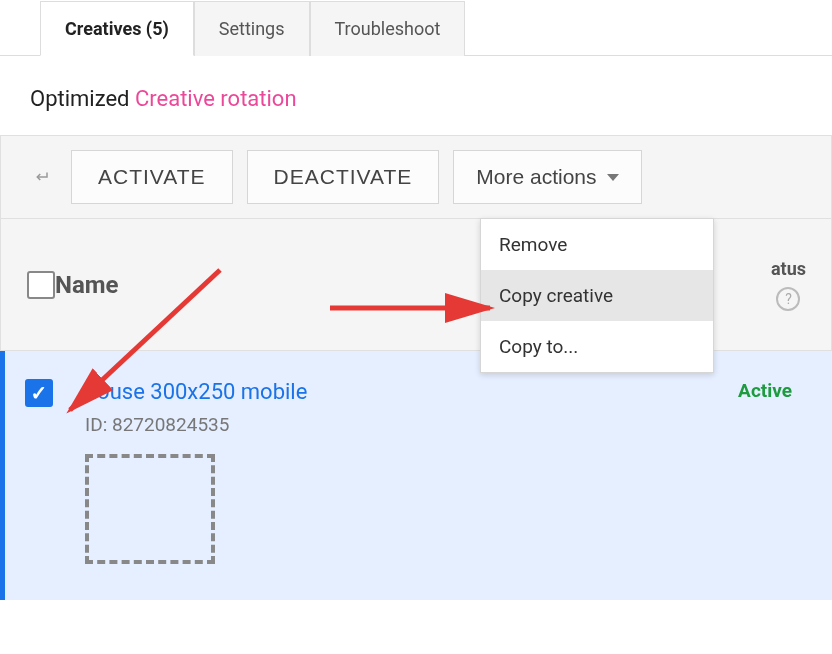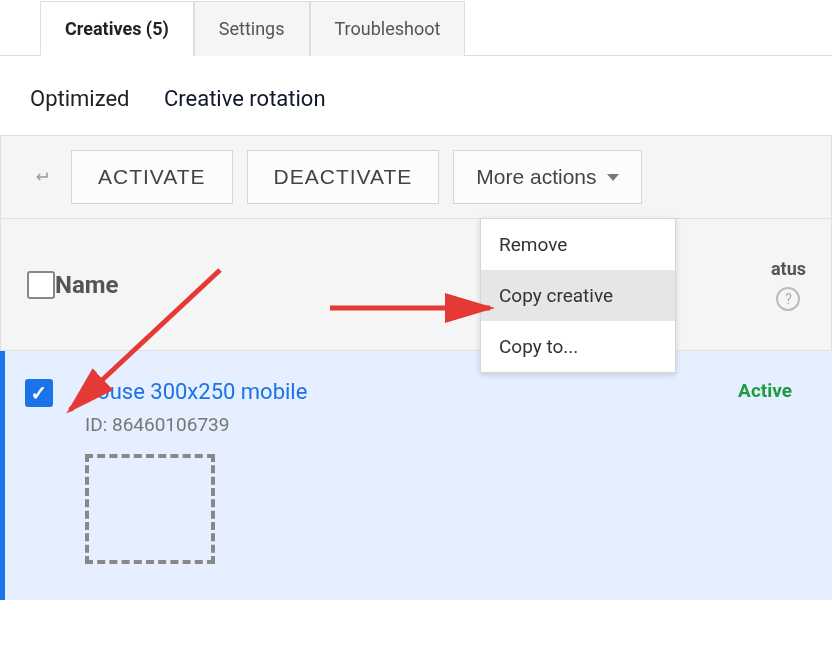--- a/index.html
+++ b/index.html
@@ -31,21 +31,21 @@
       background: #fff;
       color: #222;
       font-weight: 700;
       border-bottom: 1px solid #fff;
     }
     .subtitle {
       padding: 30px 0 24px 30px;
       font-size: 22px;
       color: #222;
     }
-    .subtitle .muted { color: #0f172a; margin-left: 29px; }
+    .subtitle .muted { color: #ec4899; }
     .actions-bar {
       background: #f5f5f5;
       border: 1px solid #e0e0e0;
       padding: 14px 0 14px 24px;
       display: flex;
       align-items: center;
       gap: 14px;
     }
     .enter-icon {
       width: 32px;
@@ -74,21 +74,21 @@
     .caret {
       width: 0; height: 0;
       border-left: 6px solid transparent;
       border-right: 6px solid transparent;
       border-top: 7px solid #777;
     }
     .dropdown {
       position: absolute;
       top: 218px;
       left: 480px;
-      width: 196px;
+      width: 234px;
       background: #fff;
       border: 1px solid #d6d6d6;
       box-shadow: 0 2px 6px rgba(0,0,0,0.15);
       z-index: 10;
     }
     .dropdown-item {
       padding: 14px 18px;
       font-size: 19px;
       color: #333;
       cursor: pointer;
@@ -231,21 +231,21 @@
     <span class="help-icon">?</span>
   </div>
 </div>
 
 <div class="row">
   <div class="checkbox checked">
     <span class="checkmark">✓</span>
   </div>
   <div class="row-content">
     <div class="row-title">house 300x250 mobile</div>
-    <div class="row-meta">ID: 86460106739</div>
+    <div class="row-meta">ID: 82720824535</div>
     <div class="preview-box"></div>
   </div>
   <div class="status-badge">Active</div>
 </div>
 
 <div class="dropdown">
   <div class="dropdown-item">Remove</div>
   <div class="dropdown-item highlight">Copy creative</div>
   <div class="dropdown-item">Copy to...</div>
 </div>

